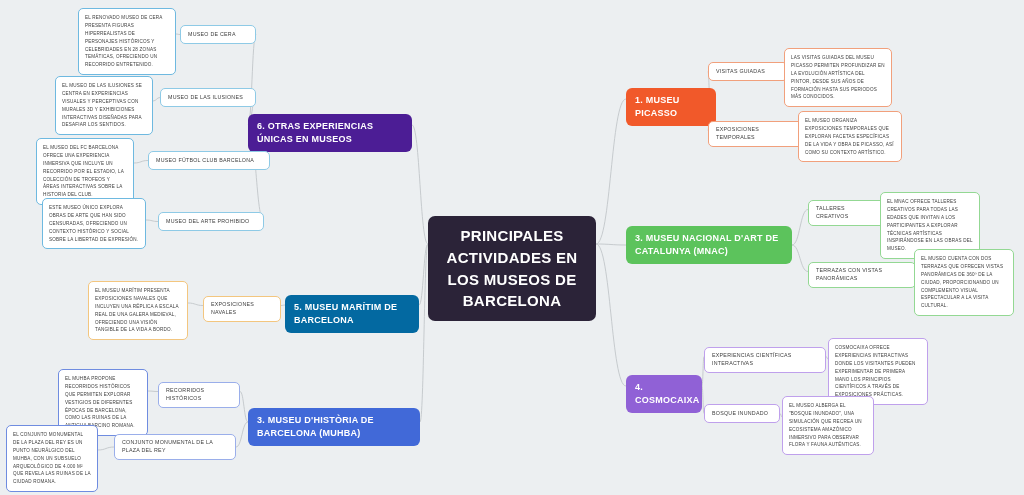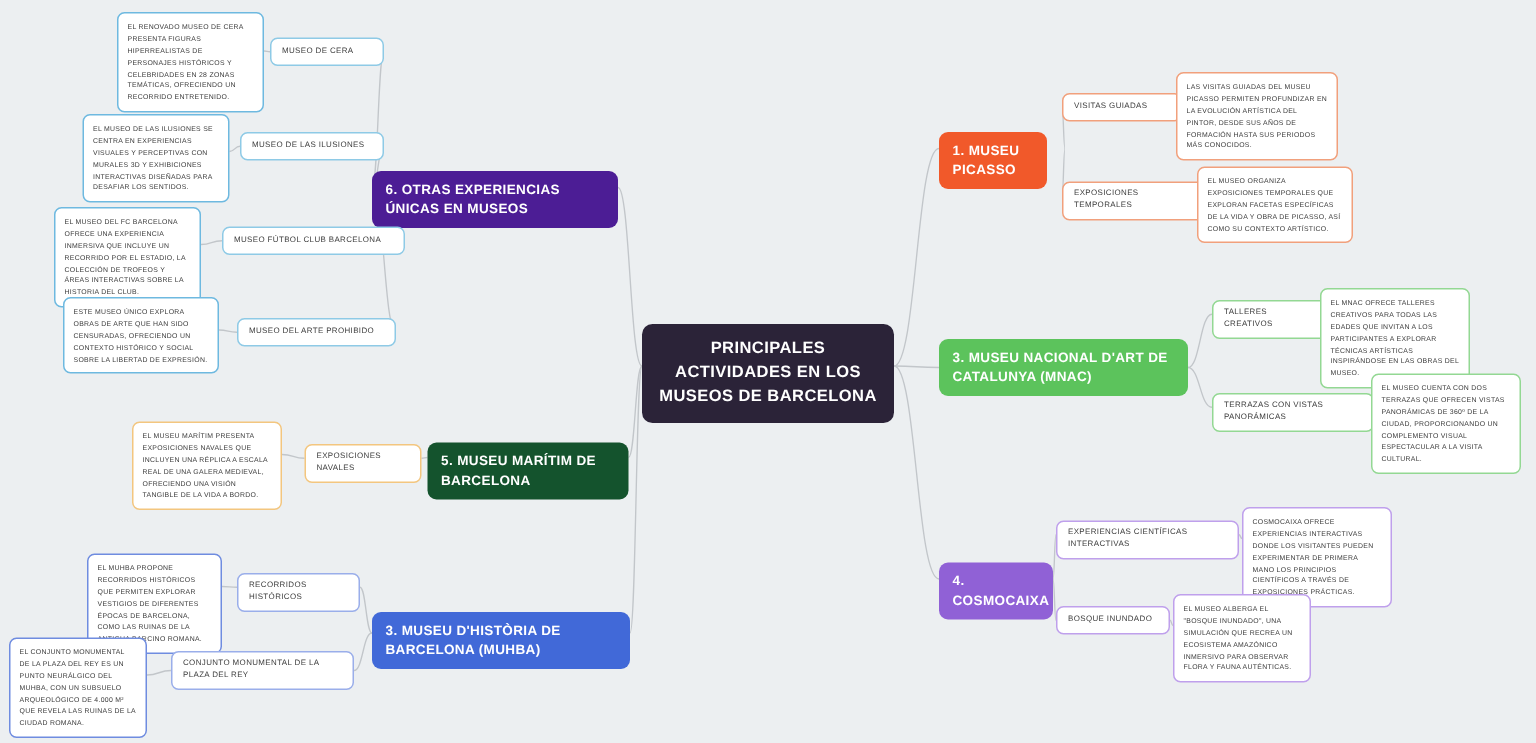--- a/index.html
+++ b/index.html
@@ -12,21 +12,21 @@
   }
   #canvas{position:absolute;inset:0;}
   #wires{position:absolute;left:0;top:0;width:1024px;height:495px;pointer-events:none;}
 
   .node{position:absolute;box-sizing:border-box;display:flex;align-items:center;}
   .node span{display:block;width:100%;}
 
   
   .root{
     background:#2b2338;color:#ffffff;border-radius:7px;
-    font-size:11px;font-weight:bold;letter-spacing:.3px;line-height:1.45;
+    font-size:15px;font-weight:bold;letter-spacing:.3px;line-height:1.45;
     text-align:center;justify-content:center;padding:9px 10px;
   }
   
   .branch{
     color:#ffffff;border-radius:6px;font-size:9px;font-weight:bold;
     letter-spacing:.25px;line-height:1.45;padding:6px 9px;
   }
   
   .chip{
     border-radius:5px;border:1px solid;background:#fff;
@@ -74,21 +74,21 @@
       <path d="M248,125 C252,125 252,97.5 256,97.5" fill="none" stroke="#c2c6ca" stroke-width="0.9"></path>
       <path d="M160,97.5 C156.5,97.5 156.5,101 153,101" fill="none" stroke="#c2c6ca" stroke-width="0.9"></path>
       <path d="M248,125 C259,125 259,160.5 270,160.5" fill="none" stroke="#c2c6ca" stroke-width="0.9"></path>
       <path d="M148,160.5 C141,160.5 141,163 134,163" fill="none" stroke="#c2c6ca" stroke-width="0.9"></path>
       <path d="M248,125 C256,125 256,221.5 264,221.5" fill="none" stroke="#c2c6ca" stroke-width="0.9"></path>
       <path d="M158,221.5 C152,221.5 152,220 146,220" fill="none" stroke="#c2c6ca" stroke-width="0.9"></path>
     </svg>
 <div class="node root" style="left: 428px; top: 216px; width: 168px; min-height: 56px; background: rgb(43, 35, 56); color: rgb(255, 255, 255);">
       <span>PRINCIPALES ACTIVIDADES EN LOS MUSEOS DE BARCELONA</span>
     </div>
-    <div class="node branch" style="left: 626px; top: 88px; width: 72px; min-height: 22px; background: rgb(241, 89, 42);">
+    <div class="node branch" style="left: 626px; top: 88px; width: 90px; min-height: 22px; background: rgb(241, 89, 42);">
       <span>1. MUSEU PICASSO</span>
     </div>
     <div class="node chip" style="left: 708px; top: 62px; width: 80px; min-height: 19px; border-color: rgb(241, 160, 124);">
       <span>VISITAS GUIADAS</span>
     </div>
     <div class="node desc" style="left: 784px; top: 48px; width: 108px; min-height: 50px; border-color: rgb(241, 160, 124); background: rgb(255, 255, 255);">
       <span>LAS VISITAS GUIADAS DEL MUSEU PICASSO PERMITEN PROFUNDIZAR EN LA EVOLUCIÓN ARTÍSTICA DEL PINTOR, DESDE SUS AÑOS DE FORMACIÓN HASTA SUS PERIODOS MÁS CONOCIDOS.</span>
     </div>
     <div class="node chip" style="left: 708px; top: 121px; width: 96px; min-height: 19px; border-color: rgb(241, 160, 124);">
       <span>EXPOSICIONES TEMPORALES</span>
@@ -134,21 +134,21 @@
     </div>
     <div class="node desc" style="left: 58px; top: 369px; width: 90px; min-height: 44px; border-color: rgb(111, 140, 224); background: rgb(255, 255, 255);">
       <span>EL MUHBA PROPONE RECORRIDOS HISTÓRICOS QUE PERMITEN EXPLORAR VESTIGIOS DE DIFERENTES ÉPOCAS DE BARCELONA, COMO LAS RUINAS DE LA ANTIGUA BARCINO ROMANA.</span>
     </div>
     <div class="node chip" style="left: 114px; top: 434px; width: 122px; min-height: 26px; border-color: rgb(154, 174, 234);">
       <span>CONJUNTO MONUMENTAL DE LA PLAZA DEL REY</span>
     </div>
     <div class="node desc" style="left: 6px; top: 425px; width: 92px; min-height: 50px; border-color: rgb(111, 140, 224); background: rgb(255, 255, 255);">
       <span>EL CONJUNTO MONUMENTAL DE LA PLAZA DEL REY ES UN PUNTO NEURÁLGICO DEL MUHBA, CON UN SUBSUELO ARQUEOLÓGICO DE 4.000 M² QUE REVELA LAS RUINAS DE LA CIUDAD ROMANA.</span>
     </div>
-    <div class="node branch" style="left: 285px; top: 295px; width: 134px; min-height: 20px; background: #14532d;">
+    <div class="node branch" style="left: 285px; top: 295px; width: 134px; min-height: 20px; background: #0369a1;">
       <span>5. MUSEU MARÍTIM DE BARCELONA</span>
     </div>
     <div class="node chip" style="left: 203px; top: 296px; width: 78px; min-height: 19px; border-color: rgb(243, 198, 127);">
       <span>EXPOSICIONES NAVALES</span>
     </div>
     <div class="node desc" style="left: 88px; top: 281px; width: 100px; min-height: 44px; border-color: rgb(243, 198, 127); background: rgb(255, 255, 255);">
       <span>EL MUSEU MARÍTIM PRESENTA EXPOSICIONES NAVALES QUE INCLUYEN UNA RÉPLICA A ESCALA REAL DE UNA GALERA MEDIEVAL, OFRECIENDO UNA VISIÓN TANGIBLE DE LA VIDA A BORDO.</span>
     </div>
     <div class="node branch" style="left: 248px; top: 114px; width: 164px; min-height: 22px; background: #4c1d95;">
       <span>6. OTRAS EXPERIENCIAS ÚNICAS EN MUSEOS</span>

